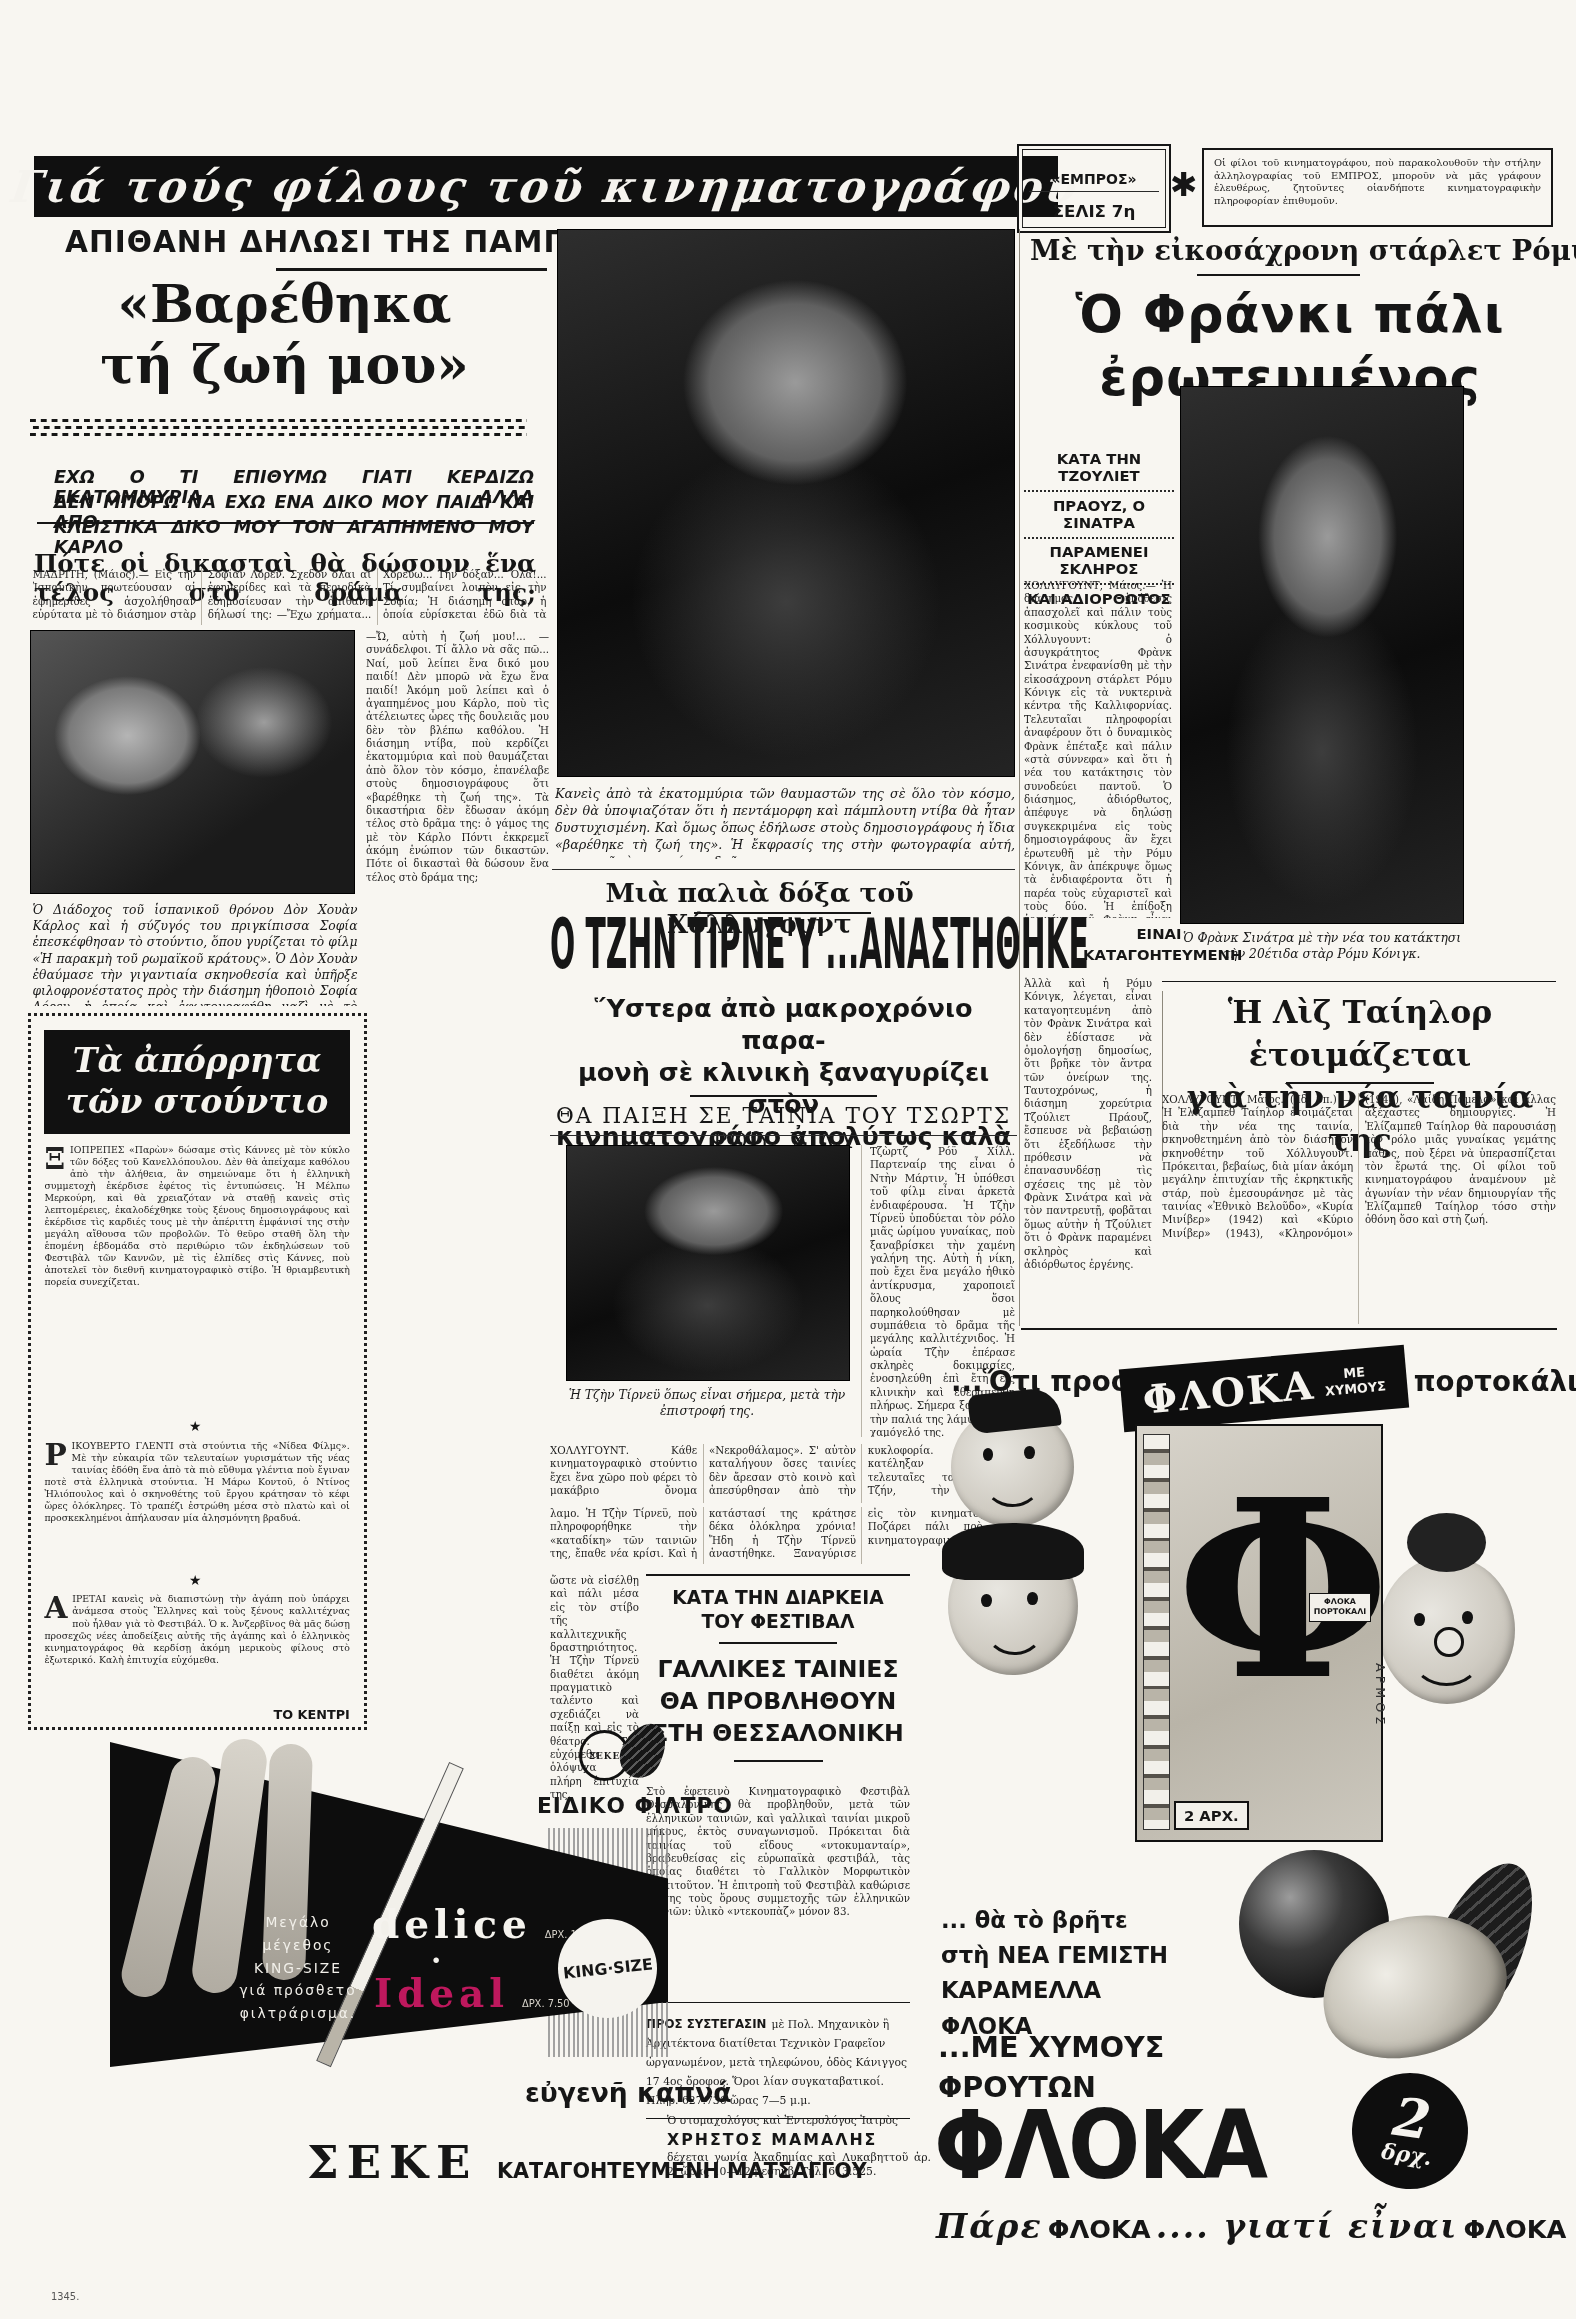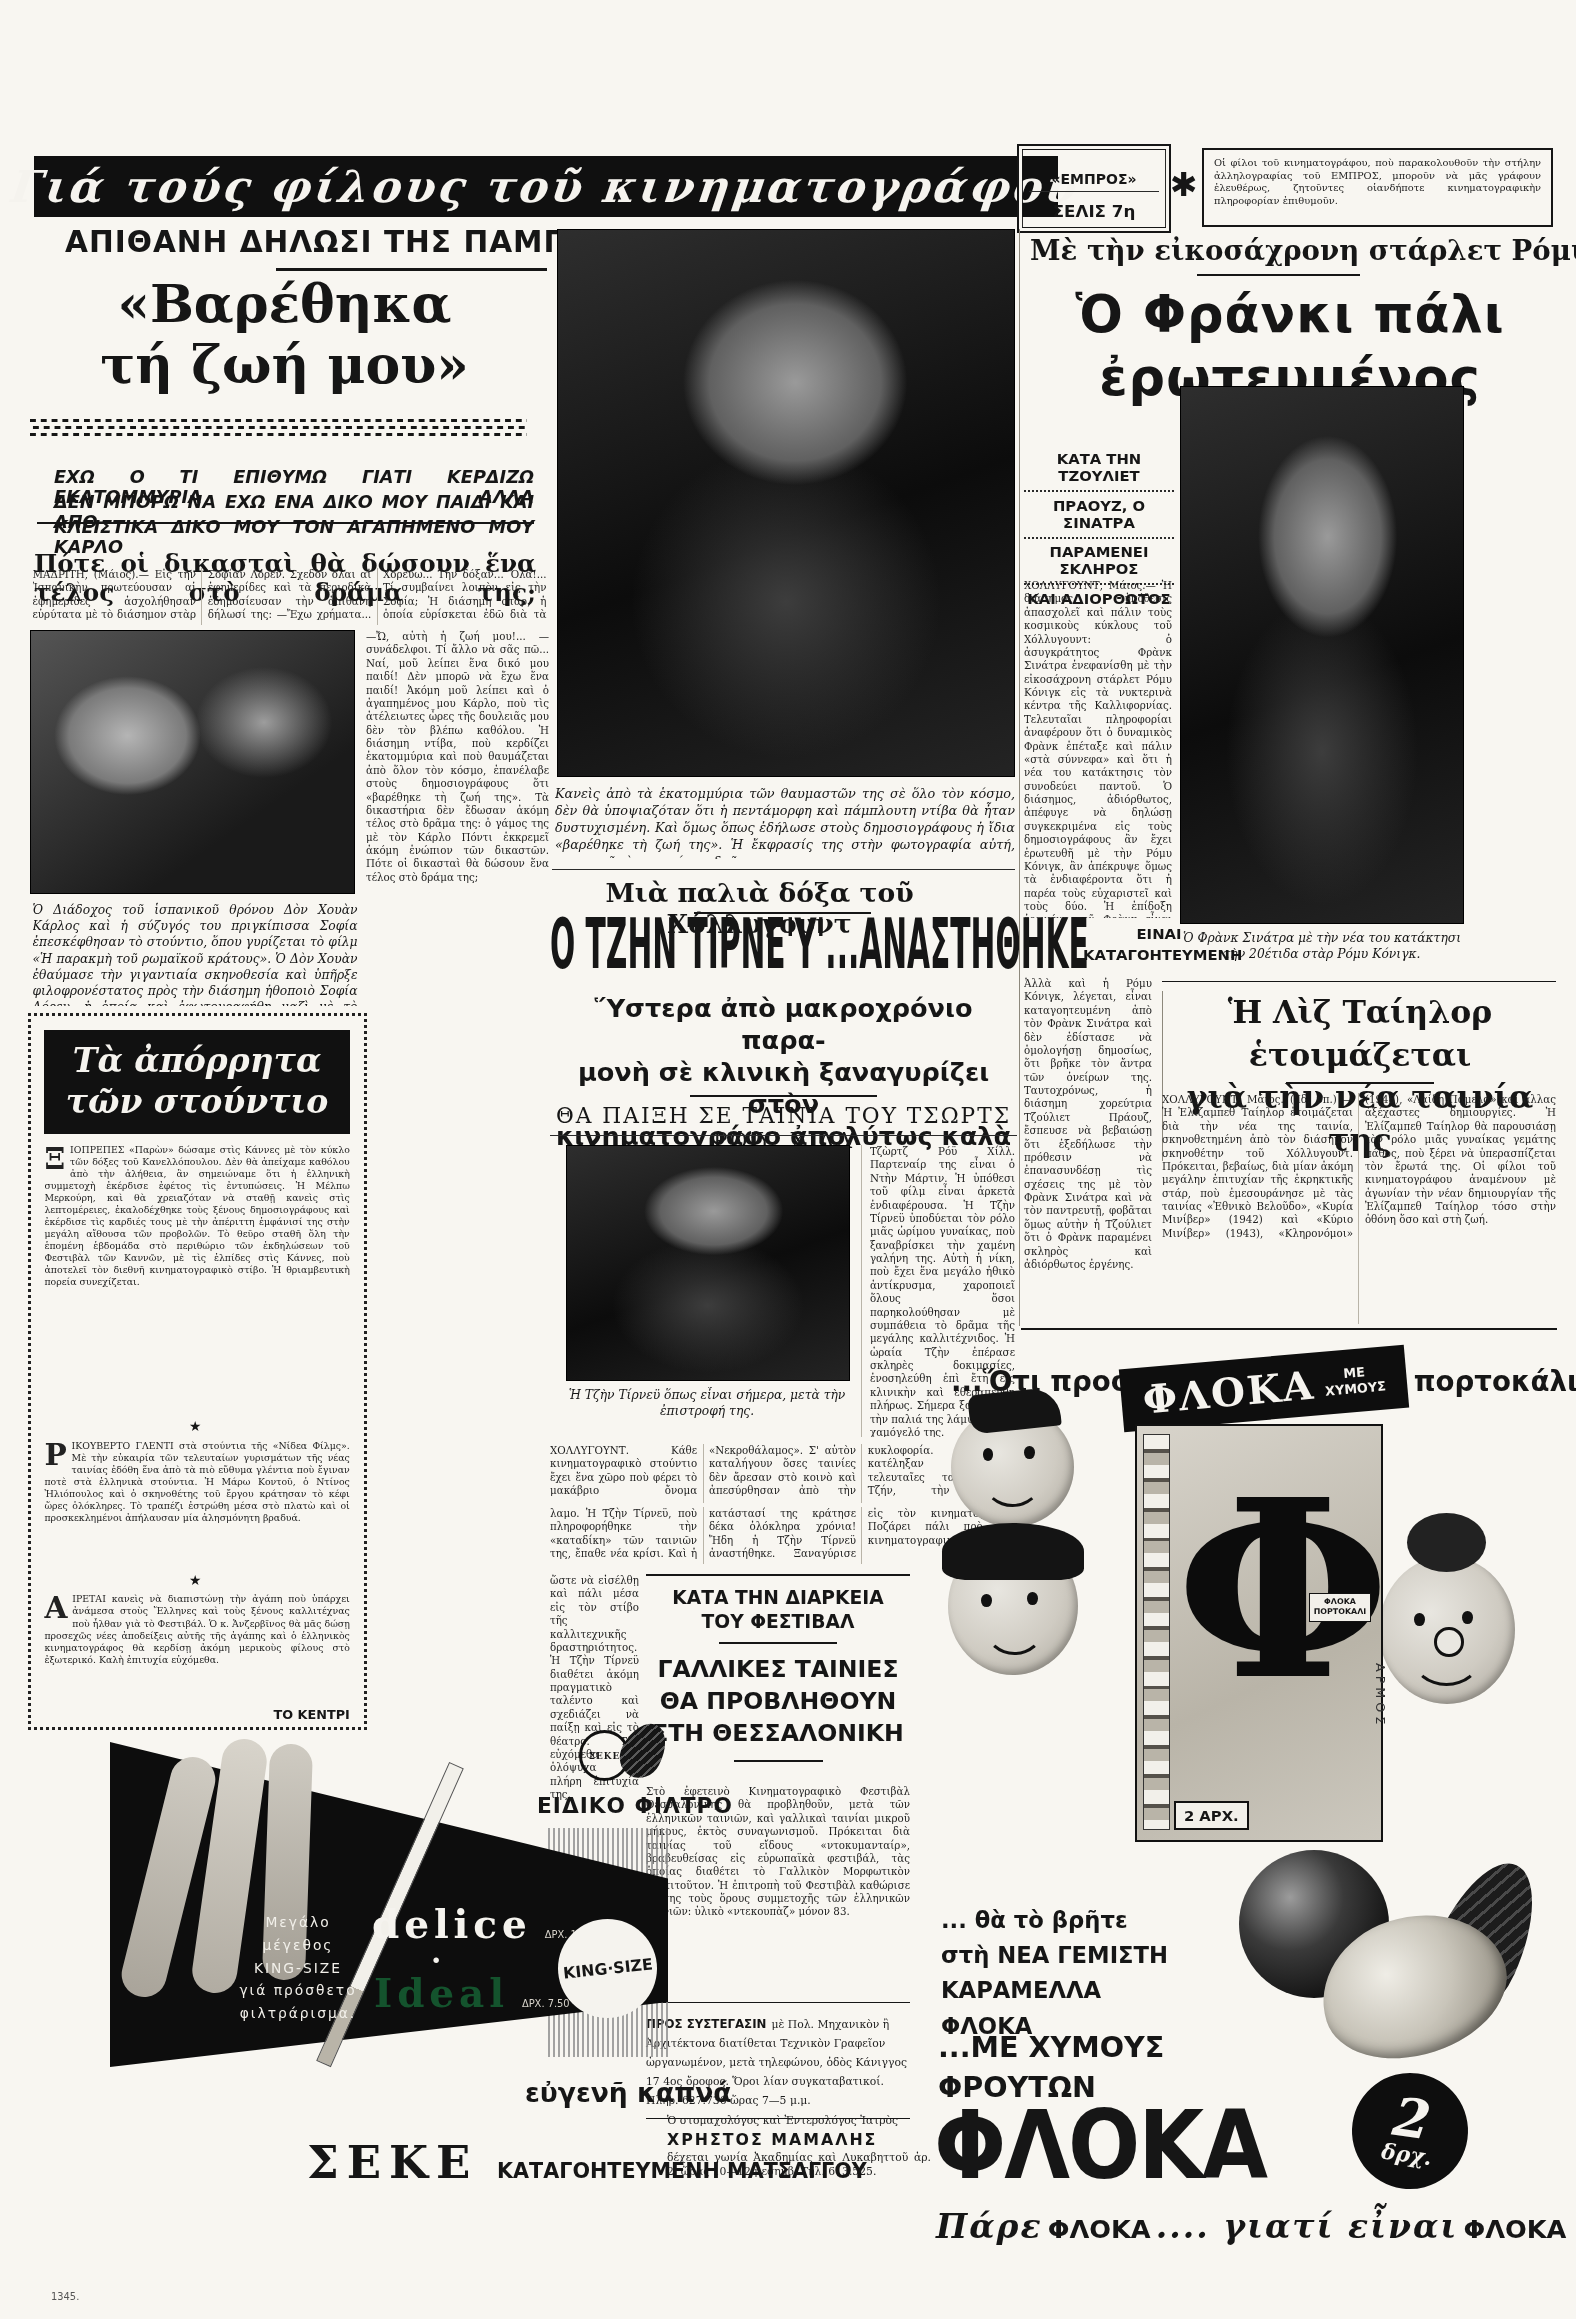--- a/index.html
+++ b/index.html
@@ -263,21 +263,21 @@
 μέγεθος
 KING-SIZE
 γιά πρόσθετο
 φιλτράρισμα.</div>
   <div class="abs" style="left:372px;top:1901px;white-space:nowrap;">
     <span class="serif" style="color:#f5f3ee;font-weight:bold;font-size:39px;letter-spacing:4.9px;">delice</span>
     <span class="sans" style="color:#d8d4cb;font-size:9.9px;margin-left:7.9px;">ΔΡΧ. 10</span>
   </div>
   <div class="abs serif" style="left:431px;top:1943px;color:#f5f3ee;font-weight:bold;font-size:29.6px;">·</div>
   <div class="abs" style="left:374px;top:1970px;white-space:nowrap;">
-    <span class="serif" style="color:#14532d;font-weight:bold;font-size:39px;letter-spacing:4.9px;">Ideal</span>
+    <span class="serif" style="color:#be185d;font-weight:bold;font-size:39px;letter-spacing:4.9px;">Ideal</span>
     <span class="sans" style="color:#d8d4cb;font-size:9.9px;margin-left:7.9px;">ΔΡΧ. 7.50</span>
   </div>
 
   <div class="abs" style="left:558px;top:1919px;width:99px;height:99px;border-radius:50%;background:#f5f3ee;display:flex;align-items:center;justify-content:center;">
     <span class="sans" style="font-weight:bold;font-size:15.8px;transform:rotate(-6deg);">KING·SIZE</span>
   </div>
 
   <div class="abs sans" style="left:525px;top:2077px;font-weight:bold;font-size:26.6px;white-space:nowrap;">εὐγενῆ καπνά</div>
 
   <div class="abs" style="left:307px;top:2136px;white-space:nowrap;">

